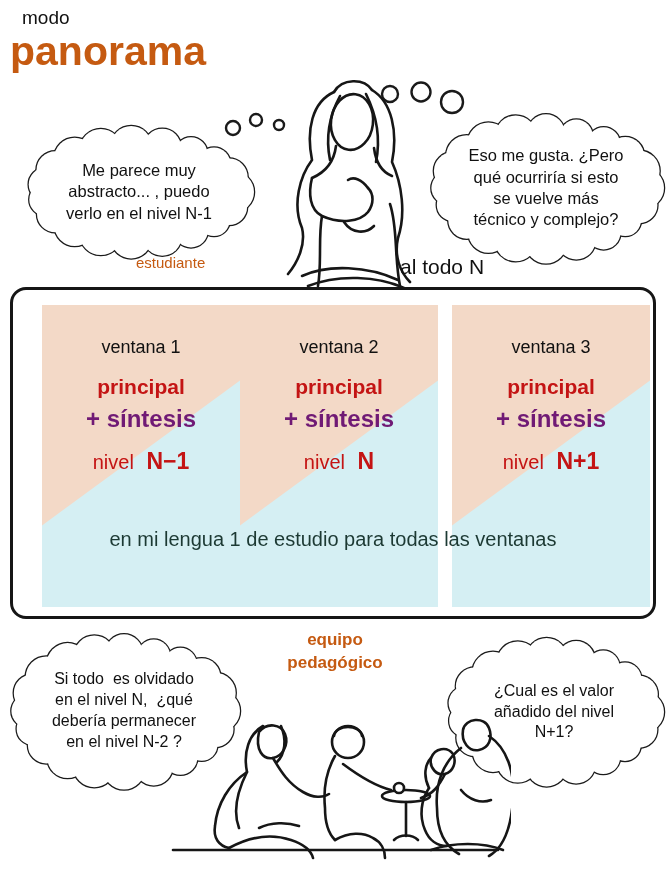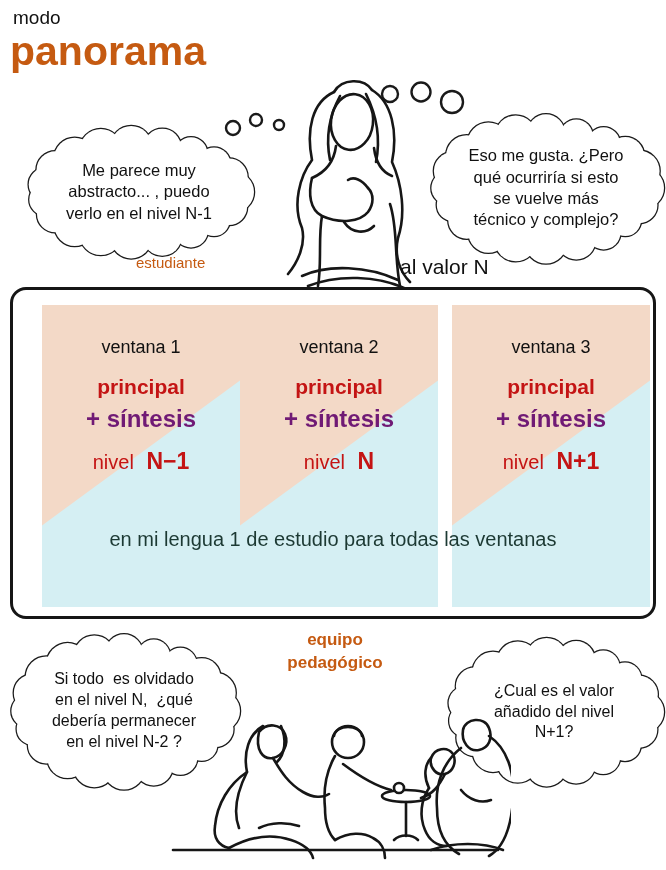--- a/index.html
+++ b/index.html
@@ -3,21 +3,21 @@
 <meta charset="utf-8">
 <style>
   html,body{margin:0;padding:0;}
   body{
     width:666px;height:870px;position:relative;overflow:hidden;
     background:#ffffff;font-family:"Liberation Sans",sans-serif;color:#111;
   }
   .abs{position:absolute;}
 
   
-  .mode-label{left:13px;top:7px;font-size:19px;color:#111;}
+  .mode-label{left:22px;top:7px;font-size:19px;color:#111;}
   .title{left:10px;top:28px;font-size:41px;font-weight:bold;color:#c55a11;letter-spacing:0px;}
 
   
   .cloud-wrap{position:absolute;}
   .cloud-wrap svg{position:absolute;left:0;top:0;width:100%;height:100%;overflow:visible;}
   .cloud-text{
     position:absolute;left:7%;right:7%;top:10%;bottom:10%;
     display:flex;align-items:center;justify-content:center;text-align:center;
     white-space:pre-wrap;line-height:1.3;color:#111;
   }
@@ -200,21 +200,21 @@
       </g>
       <ellipse cx="118" cy="70" rx="98" ry="55" fill="#fff"></ellipse>
     </svg>
   <div class="cloud-text">Eso me gusta. ¿Pero
 qué ocurriría si esto
 se vuelve más
 técnico y complejo?</div>
 </div>
 
 <div class="abs student-label">estudiante</div>
-<div class="abs level-label">al valor N</div>
+<div class="abs level-label">al todo N</div>
 
 <div class="abs windows-box">
   <div class="panel panel-1">
     <div class="peach"></div>
     <div class="p-window">ventana 1</div>
     <div class="p-line1">principal</div>
     <div class="p-line2">+ síntesis</div>
     <div class="p-level"><span>nivel </span><b>N−1</b></div>
   </div>
   <div class="panel panel-2">

